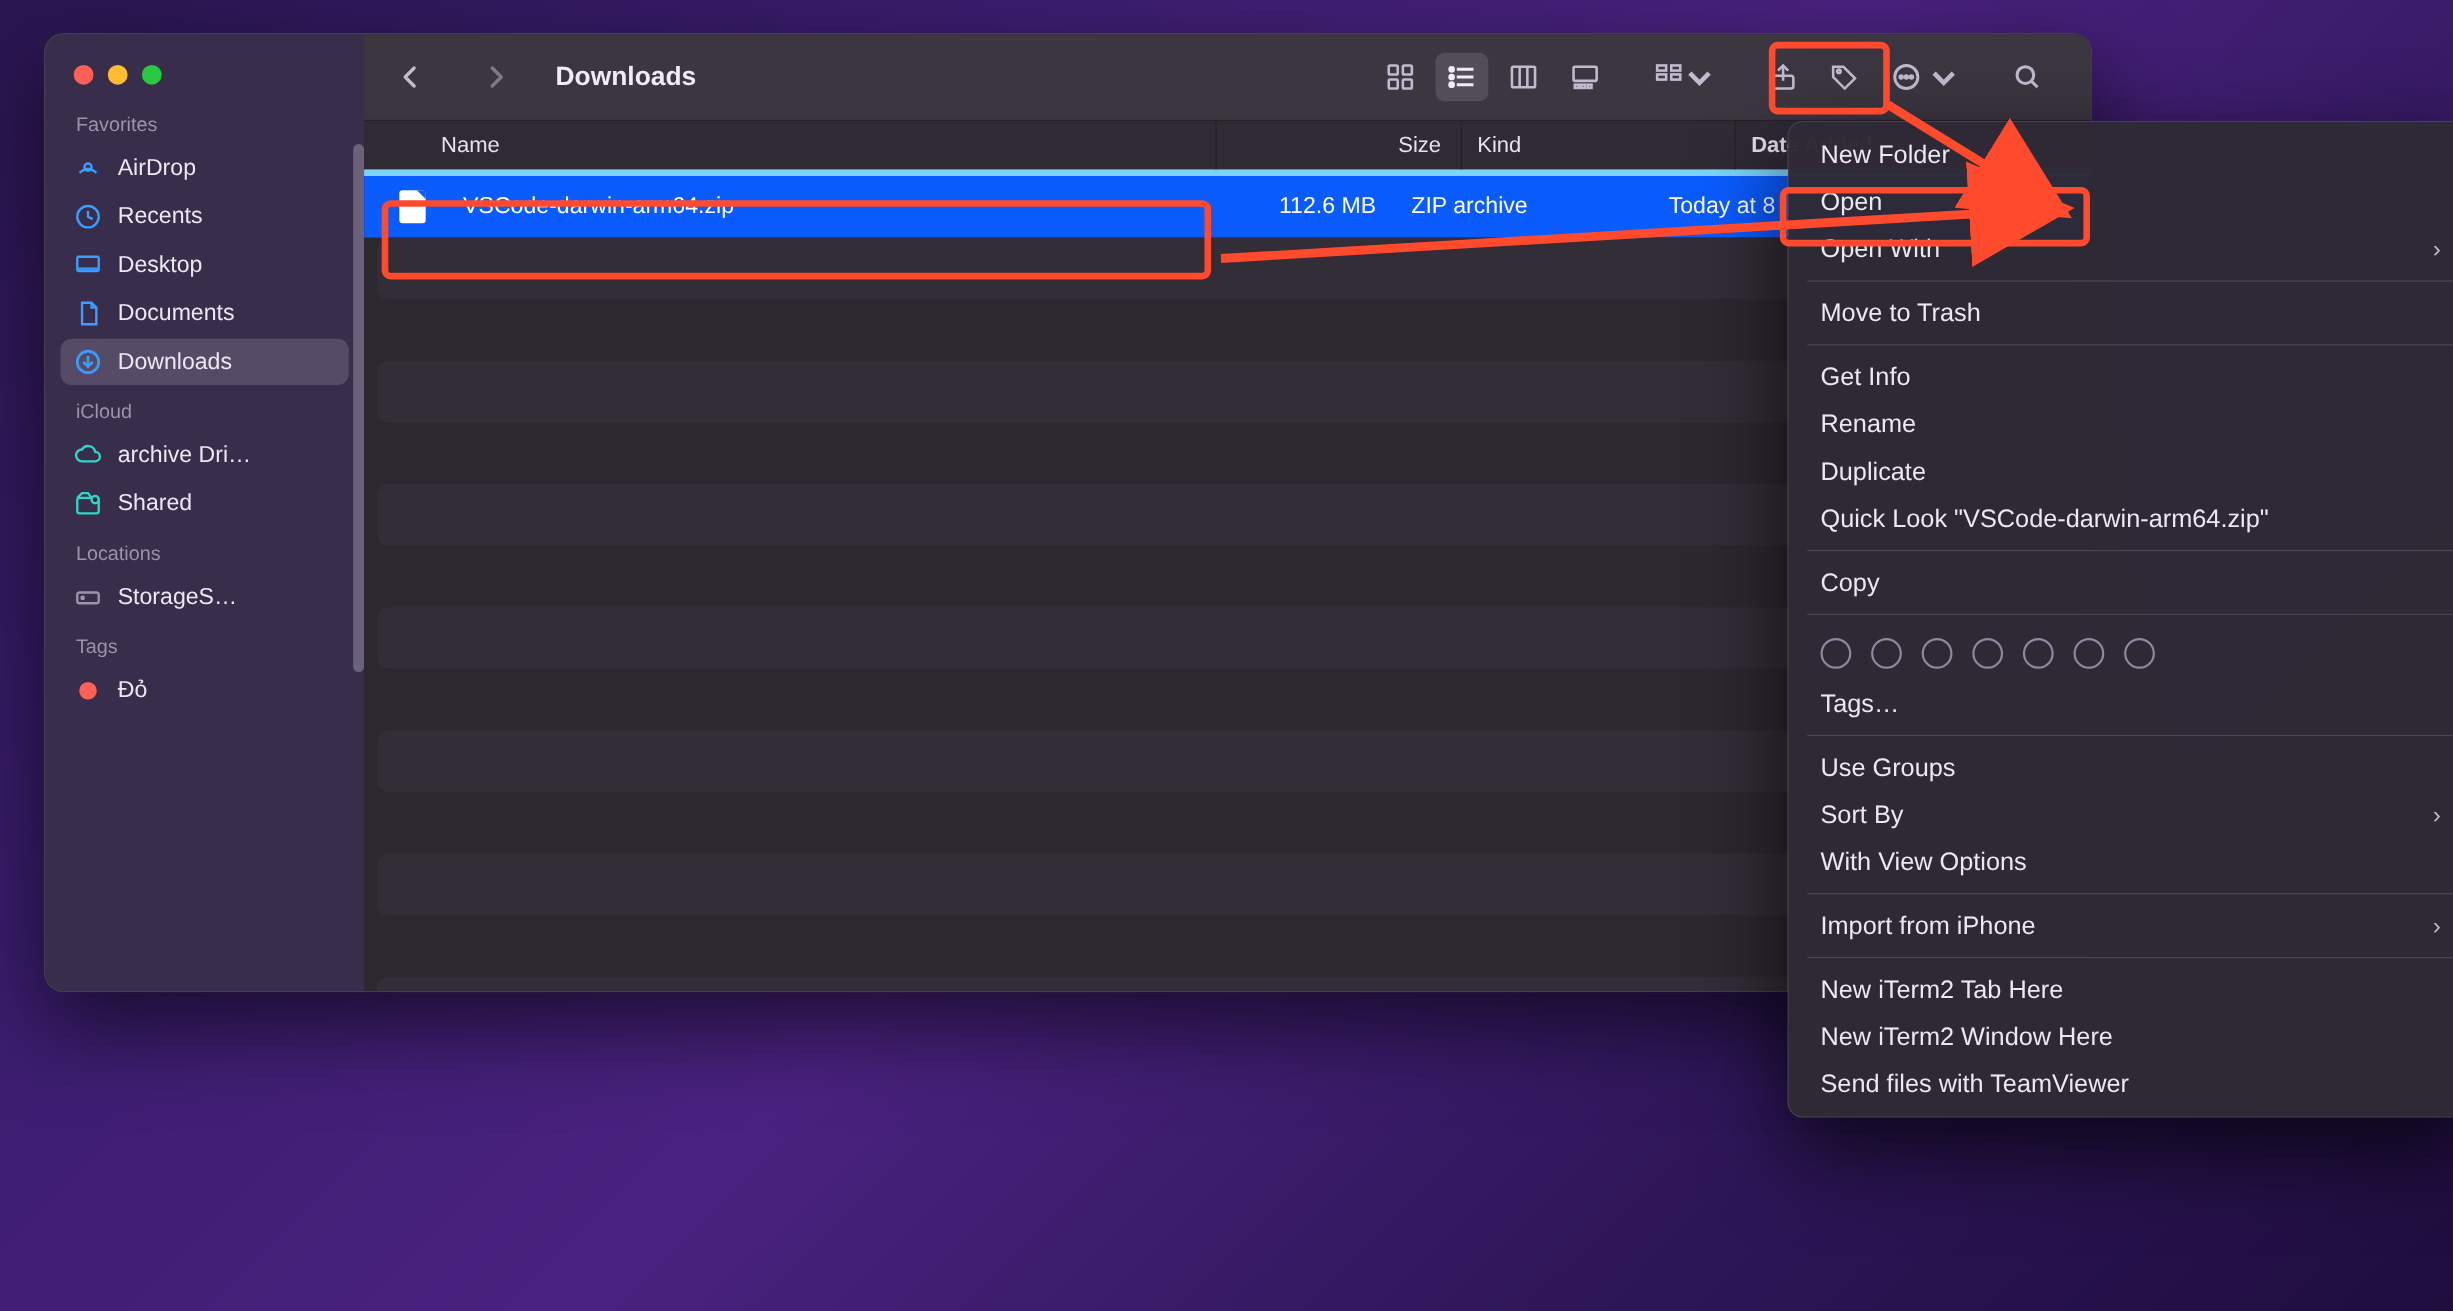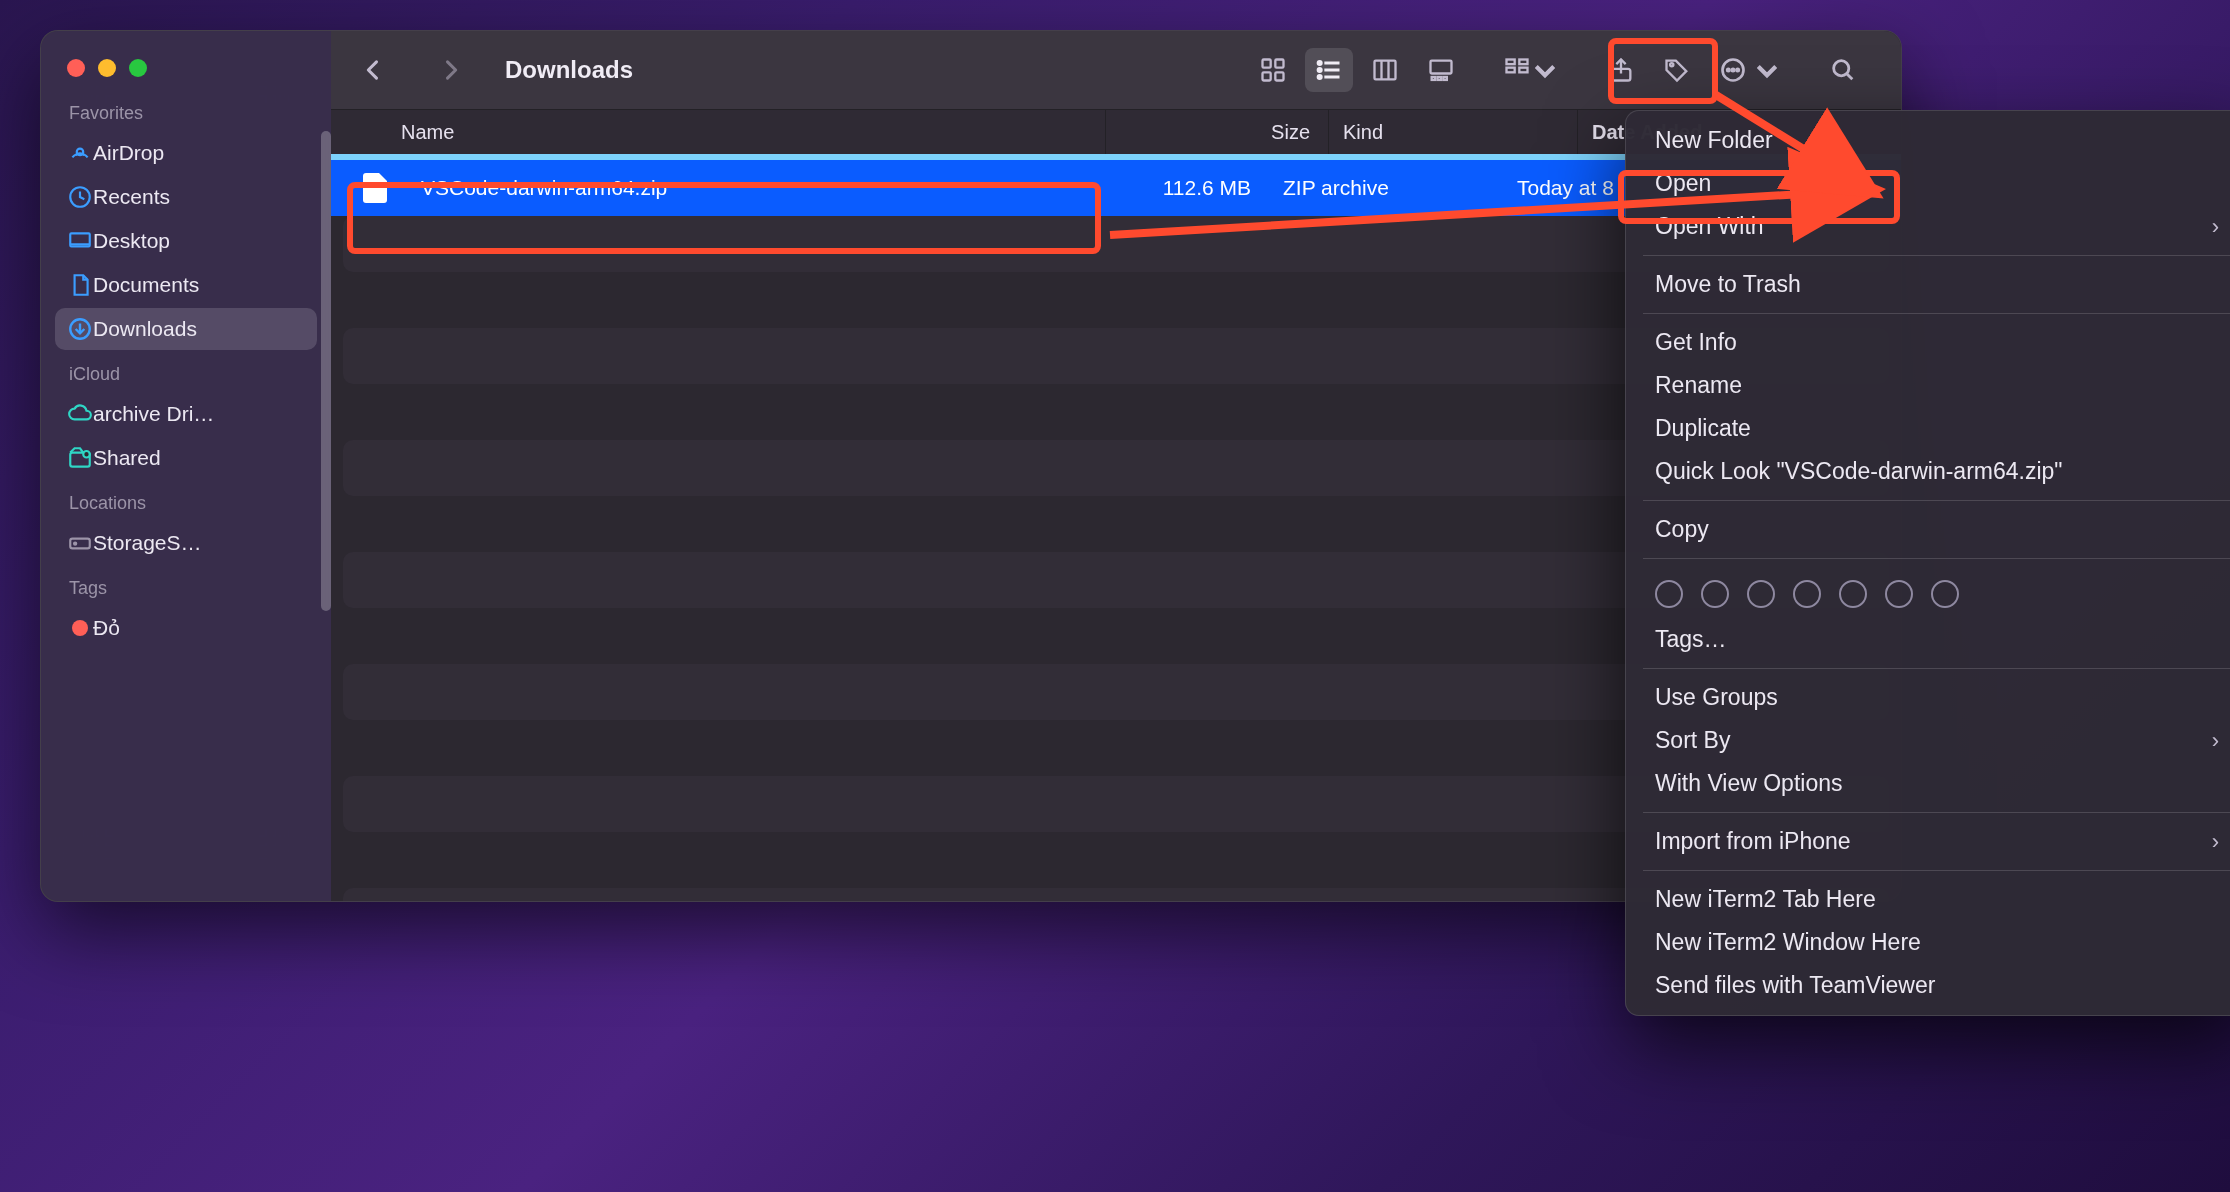--- a/index.html
+++ b/index.html
@@ -52,20 +52,21 @@
 
   .section-label {
     color: #9c94a8;
     font-size: 18px;
     font-weight: 400;
     padding: 12px 0 6px 28px;
   }
   .sidebar-item {
     display: flex;
     align-items: center;
+    gap: 14px;
     padding: 8px 12px;
     margin: 2px 14px;
     border-radius: 10px;
     color: #ece8f2;
     font-size: 21px;
     white-space: nowrap;
     overflow: hidden;
     text-overflow: ellipsis;
   }
   .sidebar-item.selected {

